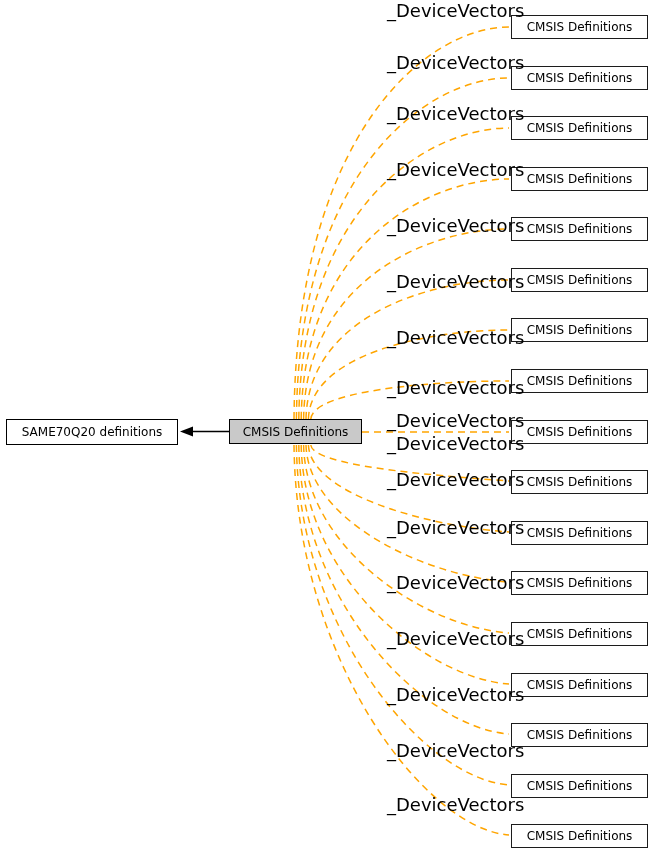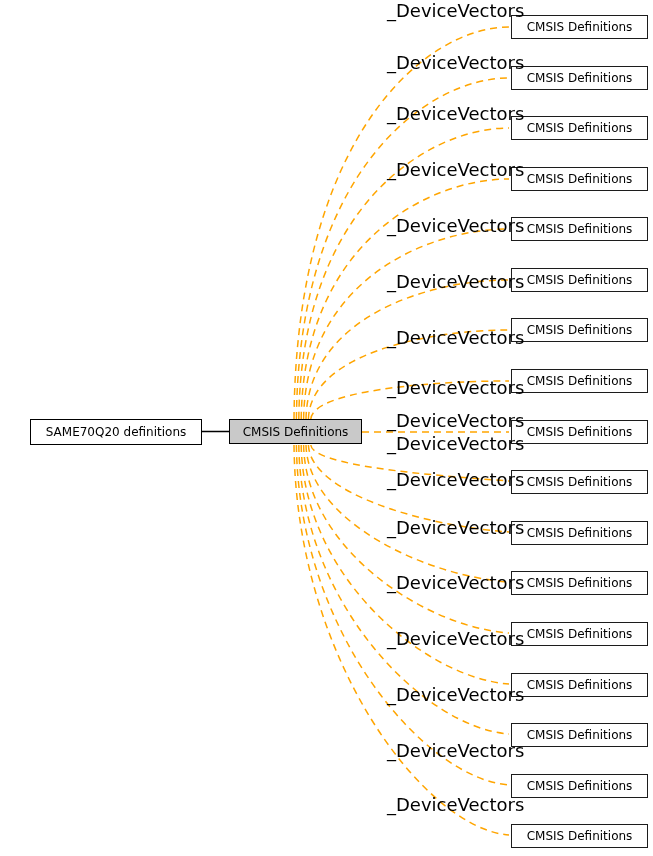--- a/index.html
+++ b/index.html
@@ -27,21 +27,20 @@
     font-size: 12px;
     color: #000000;
     white-space: nowrap;
     cursor: pointer;
   }
   .node-left {
     left: 6px; top: 419px;
     width: 172px; height: 26px;
     border-width: 1px;
     border-color: #000000;
-    margin-left: 24px;
   }
   .node-center {
     left: 229px; top: 419px;
     width: 133px; height: 25px;
     background: #c9c9c9;
     border-color: #000000;
   }
   .node-right {
     left: 511px;
     width: 137px; height: 24px;

